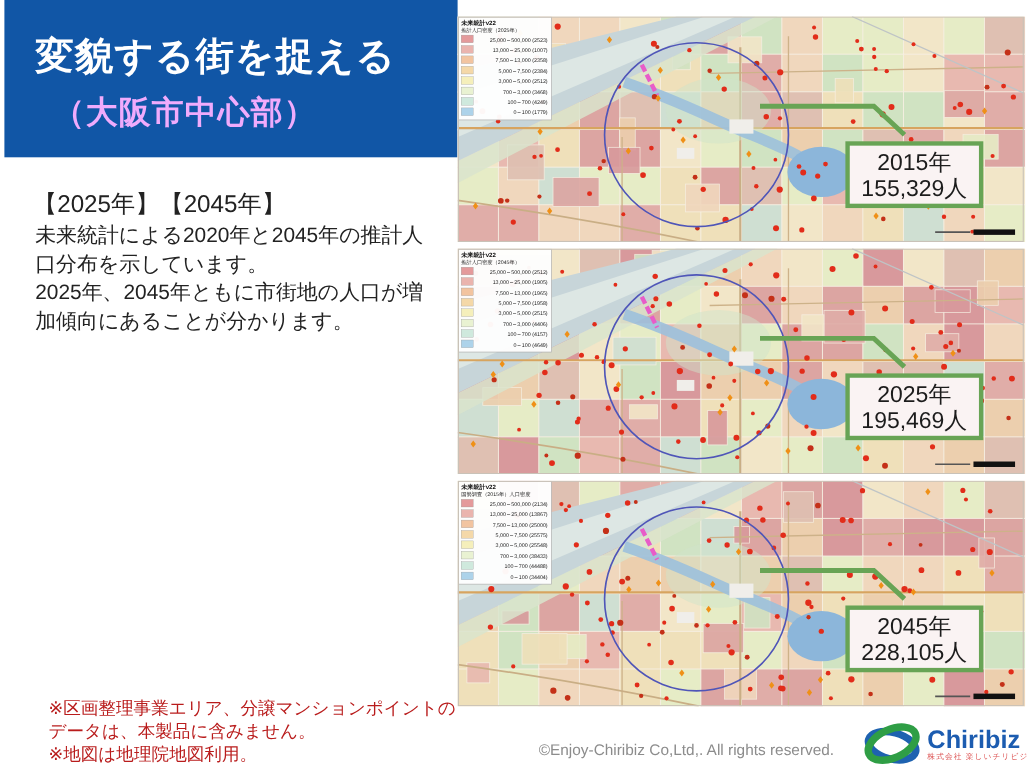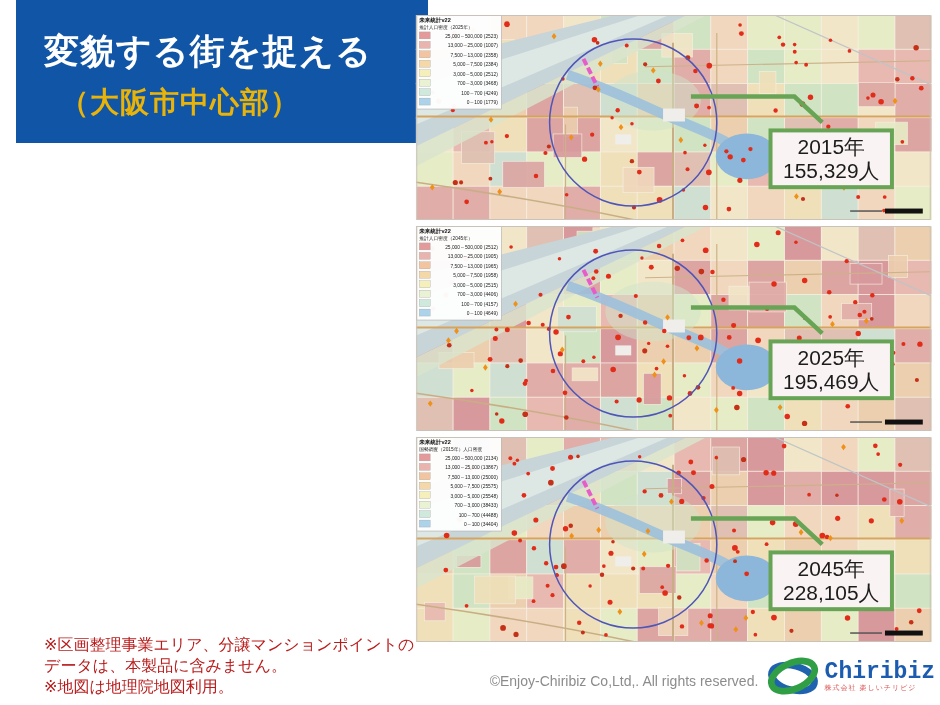--- a/index.html
+++ b/index.html
@@ -1,52 +1,57 @@
 <!DOCTYPE html>
 <html><head>
 <meta charset="utf-8">
 <style>
   html,body{margin:0;padding:0;background:#ffffff;}
   body{font-family:"Liberation Sans","DejaVu Sans",sans-serif;}
   .slide{position:relative;width:940px;height:705px;background:#fff;overflow:hidden;}
 
-  .header{position:absolute;left:16px;top:0;width:412px;height:143px;background:#1156a6;}
+  .header{position:absolute;left:4px;top:0;width:412px;height:143px;background:#1156a6;}
   .title1{padding:28px 0 0 28px;font-size:35px;font-weight:bold;color:#ffffff;letter-spacing:1px;}
-  .title2{padding:8px 0 0 44px;font-size:29px;font-weight:bold;color:#eab308;letter-spacing:1px;}
+  .title2{padding:8px 0 0 44px;font-size:29px;font-weight:bold;color:#f0abfc;letter-spacing:1px;}
 
   .textcol{position:absolute;left:30px;top:165px;width:384px;color:#222;}
   .sec-h{font-size:22px;line-height:28px;font-weight:500;}
   .sec-p{font-size:19px;line-height:26px;margin:2px 0 0 2px;white-space:pre-line;}
   .sec-h.second{margin-top:7px;}
 
   .notes{position:absolute;left:44px;top:634px;width:400px;font-size:16px;line-height:21px;
          color:#b91c1c;white-space:pre-line;}
 
   .maps{position:absolute;left:415px;top:15px;width:517px;}
   .map-panel{width:517px;height:200px;margin-bottom:11px;position:relative;}
   .map-panel svg{display:block;}
 
   .copyright{position:absolute;left:479px;top:673px;width:290px;text-align:center;
              font-size:14px;color:#8c8c8c;}
 
   .logo{position:absolute;right:5px;bottom:4px;display:flex;align-items:center;gap:4px;}
-  .logo-name{font-size:23px;font-weight:bold;color:#1c5cb0;line-height:22px;font-family:Liberation Mono, monospace;}
+  .logo-name{font-size:23px;font-weight:bold;color:#1c5cb0;line-height:22px;}
   .logo-company{font-size:7px;color:#dd5555;letter-spacing:1px;}
 </style>
 </head>
 <body>
 
 <div class="slide">
 
   <div class="header">
     <div class="title1">変貌する街を捉える</div>
     <div class="title2">（大阪市中心部）</div>
   </div>
 
   <div class="textcol">
+    <div class="sec-h second">【2025年】【2045年】</div>
+    <div class="sec-p">未来統計による2020年と2045年の推計人
+口分布を示しています。
+2025年、2045年ともに市街地の人口が増
+加傾向にあることが分かります。</div>
   </div>
 
   <div class="notes">※区画整理事業エリア、分譲マンションポイントの
 データは、本製品に含みません。
 ※地図は地理院地図利用。</div>
 
   <div class="maps">
     <div class="map-panel">
         <svg viewBox="0 0 517 206" width="517" height="205">
           <rect x="0" y="0" width="37.2" height="34.8" fill="#d0e3c2" stroke="#f6efe2" stroke-width="0.8"></rect>

